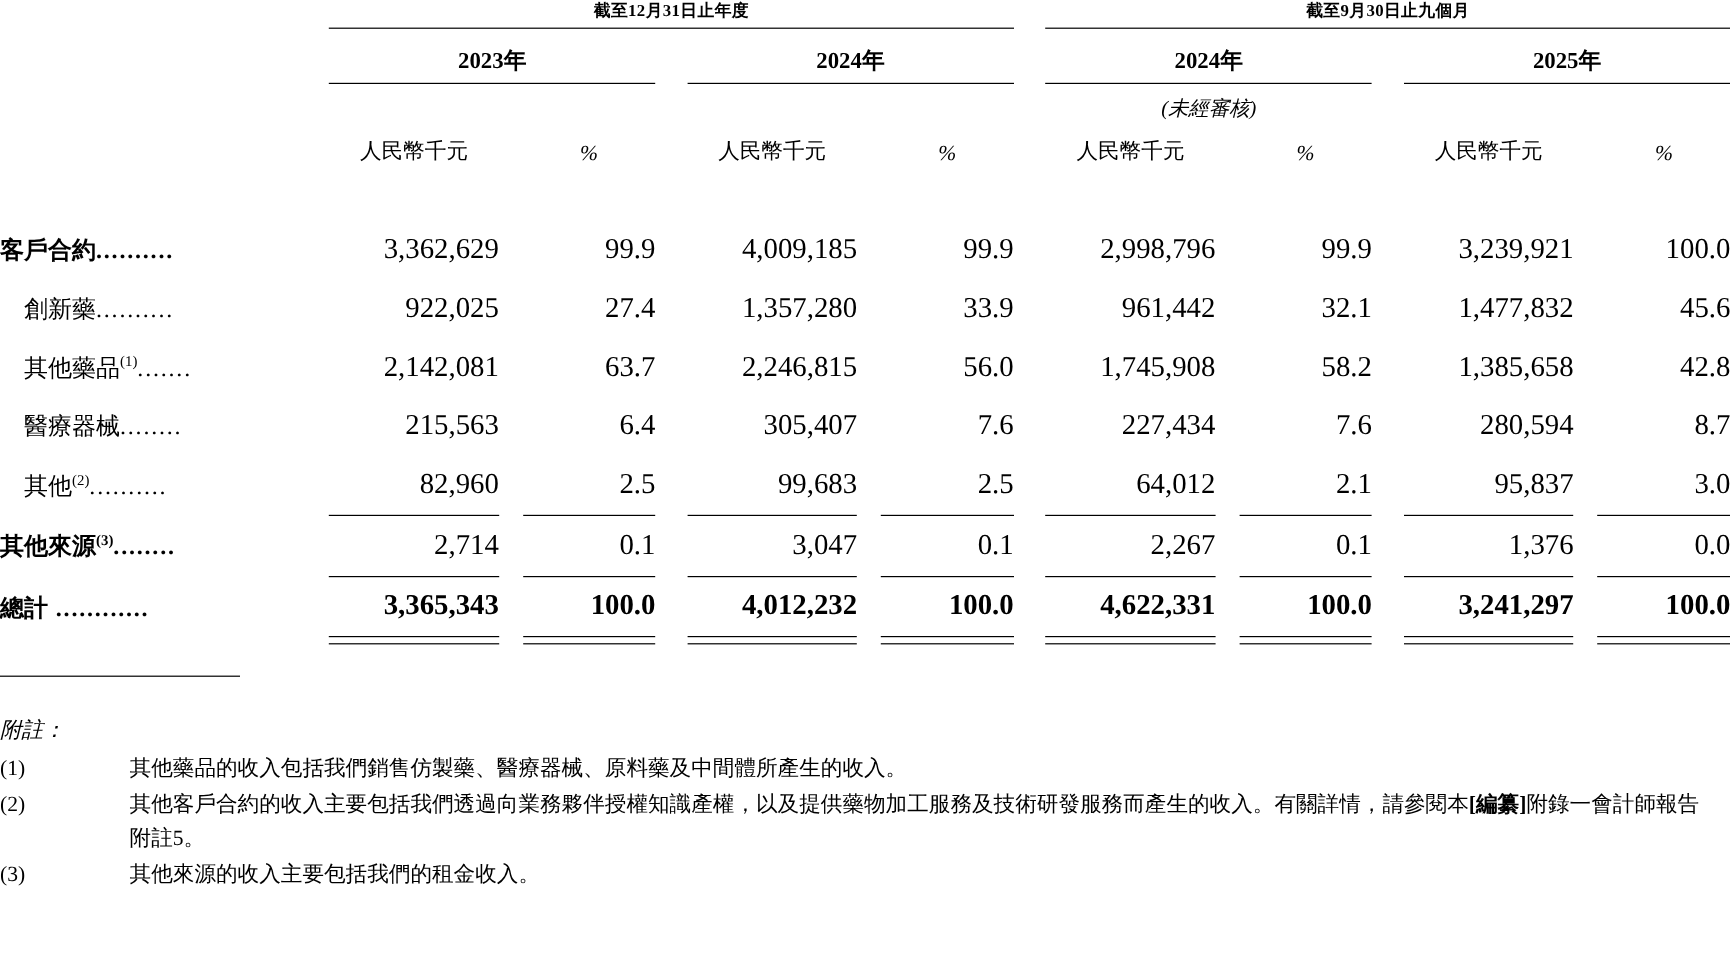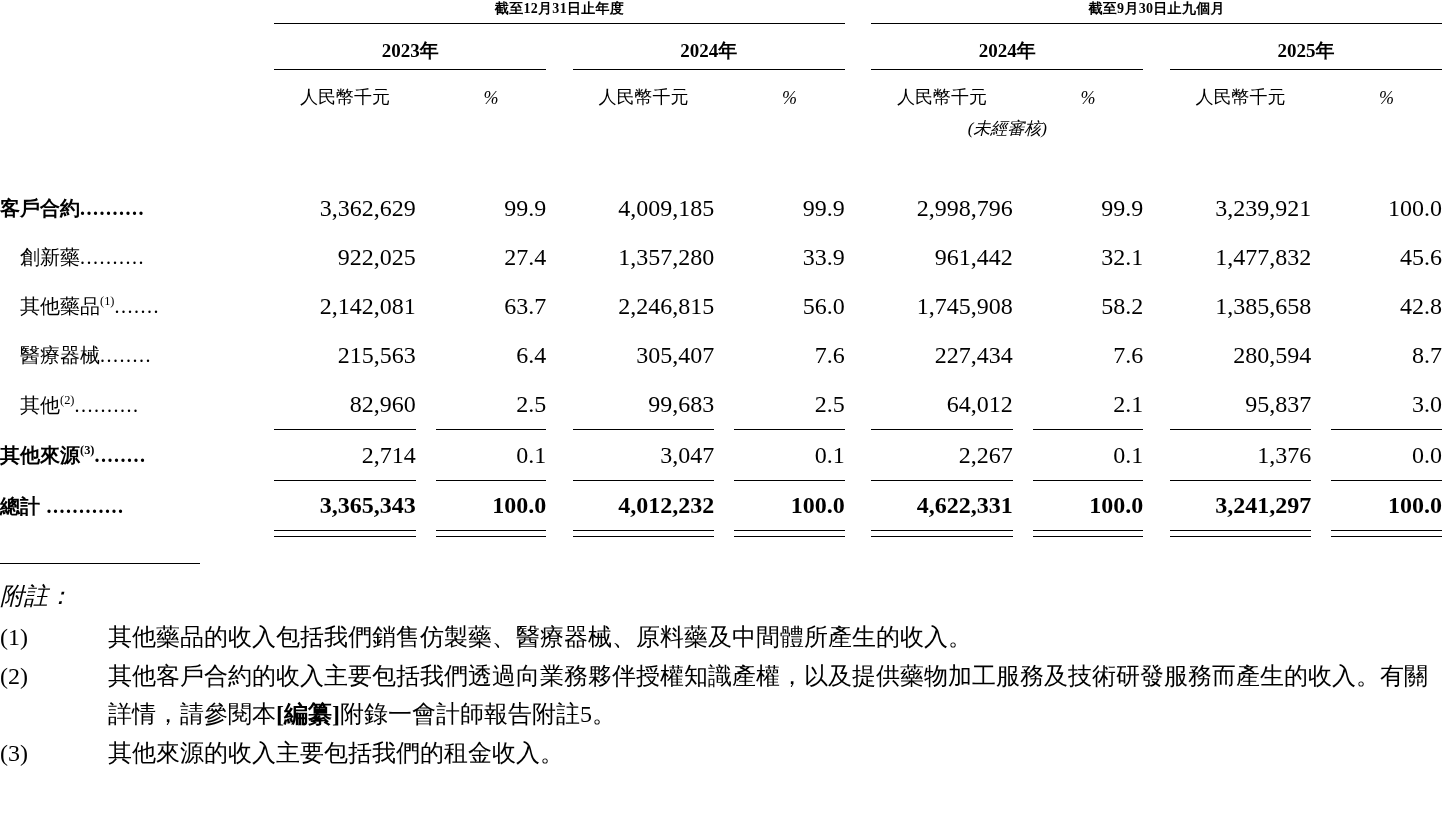--- a/index.html
+++ b/index.html
@@ -117,22 +117,22 @@
     font-size: 0; line-height: 0;
   }
 
   .footrule {
     margin-top: 26px;
     margin-left: 0;
     width: 200px;
     border-top: 1.4px solid #000;
   }
   .notes {
-    margin-top: 14px;
-    font-size: 24px;
+    margin-top: 31px;
+    font-size: 18px;
     line-height: 1.55;
   }
   .notes .nhead {
     font-style: italic;
     margin-bottom: 4px;
   }
   .note {
     display: flex;
     align-items: flex-start;
     margin-bottom: 2px;
@@ -198,52 +198,52 @@
         <span class="ul">2024年</span>
       </td>
       <td></td>
       <td class="yr-head" colspan="3">
         <span class="ul">2025年</span>
       </td>
     </tr>
 
     <tr>
       <td></td>
+      <td></td>
+      <td></td>
+      <td></td>
+      <td></td>
+      <td></td>
+      <td></td>
+      <td></td>
+      <td></td>
+      <td class="unaudited" colspan="3">(未經審核)</td>
+      <td></td>
+      <td></td>
+      <td></td>
+      <td></td>
+    </tr>
+
+    <tr>
+      <td></td>
       <td class="unit-head">人民幣千元</td>
       <td></td>
       <td class="unit-head pct">%</td>
       <td></td>
       <td class="unit-head">人民幣千元</td>
       <td></td>
       <td class="unit-head pct">%</td>
       <td></td>
       <td class="unit-head">人民幣千元</td>
       <td></td>
       <td class="unit-head pct">%</td>
       <td></td>
       <td class="unit-head">人民幣千元</td>
       <td></td>
       <td class="unit-head pct">%</td>
-    </tr>
-
-    <tr>
-      <td></td>
-      <td></td>
-      <td></td>
-      <td></td>
-      <td></td>
-      <td></td>
-      <td></td>
-      <td></td>
-      <td></td>
-      <td class="unaudited" colspan="3">(未經審核)</td>
-      <td></td>
-      <td></td>
-      <td></td>
-      <td></td>
     </tr>
 
     <tr class="spacer-row">
       <td colspan="16"></td>
     </tr>
 
     <tr>
       <td class="rowlabel bold"><span>客戶合約</span><span class="dots">..........</span></td>
       <td class="num">3,362,629</td>
           <td></td>

